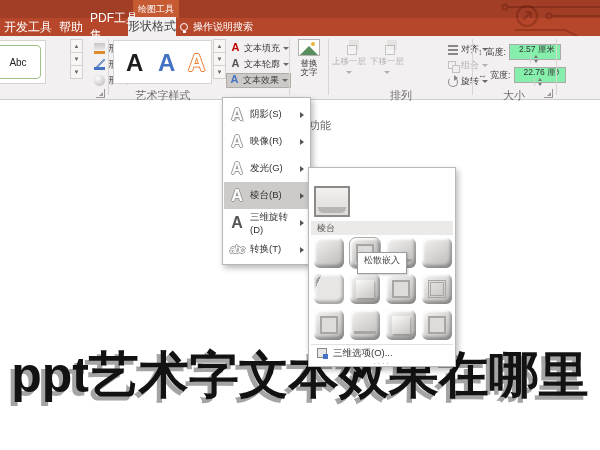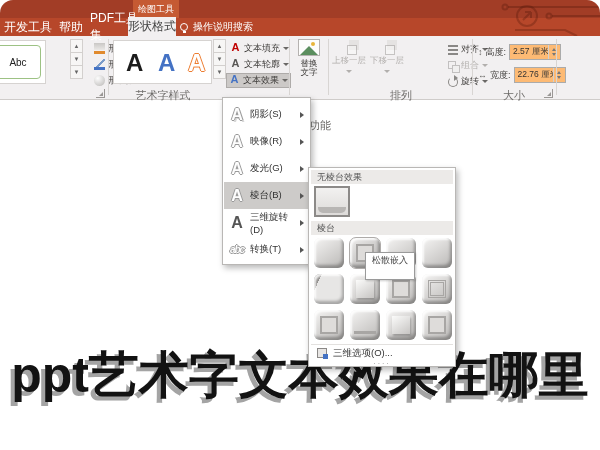--- a/index.html
+++ b/index.html
@@ -1,17 +1,17 @@
 <!DOCTYPE html>
 <html><head>
 <meta charset="utf-8">
 <style>
   * { margin:0; padding:0; box-sizing:border-box; }
   body { font-family:"Liberation Sans","DejaVu Sans",sans-serif; }
-  .app { position:relative; width:600px; height:450px; background:#fff; overflow:hidden;border-radius:13px; }
+  .app { position:relative; width:600px; height:450px; background:#fff; overflow:hidden; }
 
   
   .titlebar { position:absolute; top:0; left:0; width:600px; height:18px; background:#a23d26; }
   .tabrow   { position:absolute; top:18px; left:0; width:600px; height:18px; background:#b7472a; }
   .ctx-chip { position:absolute; top:0; left:133px; width:46px; height:18px; background:#c55a33;
               color:#fff; font-size:9px; display:flex; align-items:center; justify-content:center; z-index:2;}
   .tab { position:absolute; top:18px; height:18px; color:#fff; font-size:12px;
          display:flex; align-items:center; justify-content:center; z-index:2;}
   .tab.active { top:17px; height:19px; background:#f2f0f1; color:#444; }
   .tellme { position:absolute; top:18px; left:180px; height:18px; display:flex; align-items:center; gap:5px;
@@ -45,36 +45,36 @@
   .ico-line:after  { background:#4472c4; }
   .ico-fx    { background:radial-gradient(circle at 35% 30%,#fdfdfd,#b9b7b5); border-radius:50%; }
   .ico-A { font-size:11px; font-weight:bold; color:#585654; width:11px; text-align:center; line-height:9px;}
   .pressed { background:#ccc9c7; border:1px solid #aeaba9; }
   .pic-icon { width:22px; height:17px; background:#fdfdfc; border:1px solid #b5b2b0; position:relative; overflow:hidden;}
   .pic-icon:before { content:""; position:absolute; bottom:0; left:1px;
     border-left:9px solid transparent; border-right:9px solid transparent; border-bottom:9px solid #5b8e5e; }
   .pic-icon:after { content:""; position:absolute; top:2px; right:4px; width:4px; height:4px; border-radius:50%; background:#e8b53a; }
   .bigbtn { position:absolute; width:36px; top:2px; height:48px; text-align:center; font-size:8.5px; color:#3f3d3b; }
   .bigbtn .lbl { margin-top:2px; display:block; line-height:9px;}
-  .dis { color:#b2afad;font-family:Liberation Mono, monospace; }
+  .dis { color:#b2afad; }
   .sq2 { position:relative; width:15px; height:15px; margin:2px auto 0; }
   .sq2 i { position:absolute; width:10px; height:10px; background:#d7d5d3; }
   .sq2 i+i { left:5px; top:5px; background:#fbfbfa; border:1px solid #9a9795; }
   .dis .sq2 i { opacity:.5; }
   .cursor-tri { position:absolute; right:-2px; bottom:-2px; width:0; height:0;
     border-left:6px solid #3f3d3b; border-bottom:6px solid transparent; transform:rotate(45deg);}
   .ico-align { width:10px; height:10px; background:repeating-linear-gradient(#8a8886 0 2px,transparent 2px 4px); }
   .ico-group { width:10px; height:10px; position:relative; opacity:.45;}
   .ico-group:before{content:"";position:absolute;width:6px;height:6px;border:1px solid #8a8886;}
   .ico-group:after{content:"";position:absolute;left:4px;top:4px;width:6px;height:6px;border:1px solid #8a8886;background:#eee;}
   .ico-rot { width:10px; height:10px; border:1.5px solid #8a8886; border-radius:50%; border-top-color:transparent; position:relative;}
   .ico-rot:after{content:"";position:absolute;top:-3px;right:-1px;border-left:4px solid #8a8886;border-top:3px solid transparent;border-bottom:3px solid transparent;}
   .sizerow { position:absolute; display:flex; align-items:center; gap:3px; font-size:9px; color:#3f3d3b; }
-  .spinbox { width:52px; height:16px; background:#fdba74; border:1px solid #ababab; font-size:8.5px; color:#333;
-             display:flex; align-items:center; }
+  .spinbox { width:52px; height:16px; background:#86efac; border:1px solid #ababab; font-size:8.5px; color:#333;
+             display:flex; align-items:center;flex-direction:column; }
   .spinbox input { border:0; width:38px; font-size:8.5px; padding-left:3px; font-family:inherit; color:#333; background:transparent;}
   .spin { width:11px; height:14px; border-left:1px solid #d0d0d0; display:flex; flex-direction:column; align-items:center; justify-content:center; gap:2px;}
   .spin b { width:0; height:0; border-left:2.5px solid transparent; border-right:2.5px solid transparent; border-bottom:3px solid #777; }
   .spin b+b { border-bottom:0; border-top:3px solid #777; }
   .arr-ico { font-size:9px; color:#6a6866; }
 
   
   .menu { position:absolute; left:222px; top:97px; width:89px; height:168px; background:#fff;
           border:1px solid #b9b7b5; box-shadow:2px 3px 6px rgba(0,0,0,.28); z-index:5; }
   .mi { position:absolute; left:1px; right:1px; height:27px; display:flex; align-items:center; }
@@ -98,21 +98,21 @@
   .cap { position:absolute; width:30px; height:30px; border-radius:6px;
          background:linear-gradient(145deg,#f5f4f3,#b9b7b5);
          box-shadow:inset -2px -3px 3px rgba(0,0,0,.28), inset 2px 2px 2px rgba(255,255,255,.85); }
   .cap.hov { outline:1px solid #aeaba9; background:linear-gradient(145deg,#eeedec,#b0aeac); }
   .cap.v-inset:before { content:""; position:absolute; inset:6px; border:2px solid #a8a6a4; background:#dedcda; }
   .cap.v-ridge:before { content:""; position:absolute; left:4px; right:4px; bottom:6px; height:3px; background:#a8a6a4; }
   .cap.v-convex:before{ content:""; position:absolute; inset:6px; background:linear-gradient(145deg,#fbfbfa,#c6c4c2);
                         box-shadow:1px 2px 2px rgba(0,0,0,.25); }
   .cap.v-facet { background:linear-gradient(115deg,#8f8d8b 18%,#e7e6e5 18%); }
   .cap.v-ring:before  { content:""; position:absolute; inset:6px; border:3px double #a8a6a4; }
-  .tooltip { position:absolute; left:56px; top:84px; min-width:50px; height:28px; background:#fff;
+  .tooltip { position:absolute; left:48px; top:84px; min-width:50px; height:22px; background:#fff;
              border:1px solid #9a9a9a; box-shadow:1px 1px 2px rgba(0,0,0,.2); font-size:9px; color:#444;
              line-height:14px; text-align:center; padding:0 3px; z-index:8;}
   .opt3d { position:absolute; left:2px; right:2px; top:176px; height:17px; display:flex; align-items:center; gap:6px;
            font-size:9.5px; color:#333; padding-left:6px; border-top:1px solid #e3e1df;}
   .cube { width:10px; height:10px; border:1px solid #8a8886; background:#e8e6e4; position:relative; }
   .cube:after { content:""; position:absolute; right:-2px; bottom:-2px; width:5px; height:5px; background:#4472c4; }
   .gripper { position:absolute; left:0; right:0; top:192px; text-align:center; font-size:7px; color:#999; letter-spacing:2px;}
 
   
   .headline { position:absolute; left:0; width:600px; top:342px; text-align:center; z-index:1;
@@ -301,21 +301,20 @@
         <span class="sub"></span>
     </div>
     <div class="mi" style="top:138px;">
       <span class="mA abc">abc</span>
       <span class="mlabel">转换(T)</span>
         <span class="sub"></span>
     </div>
   </div>
 
   <div class="submenu">
-    <div class="shead" style="top:2px;">无棱台效果</div>
     <div class="nobevel"></div>
     <div class="shead" style="top:53px;">棱台</div>
 
     <div class="cap" style="left:5px;top:70px;"></div>
     <div class="cap hov v-inset" style="left:41px;top:70px;"></div>
     <div class="cap v-ridge" style="left:77px;top:70px;"></div>
     <div class="cap" style="left:113px;top:70px;"></div>
 
     <div class="cap v-facet" style="left:5px;top:106px;"></div>
     <div class="cap v-convex" style="left:41px;top:106px;"></div>

